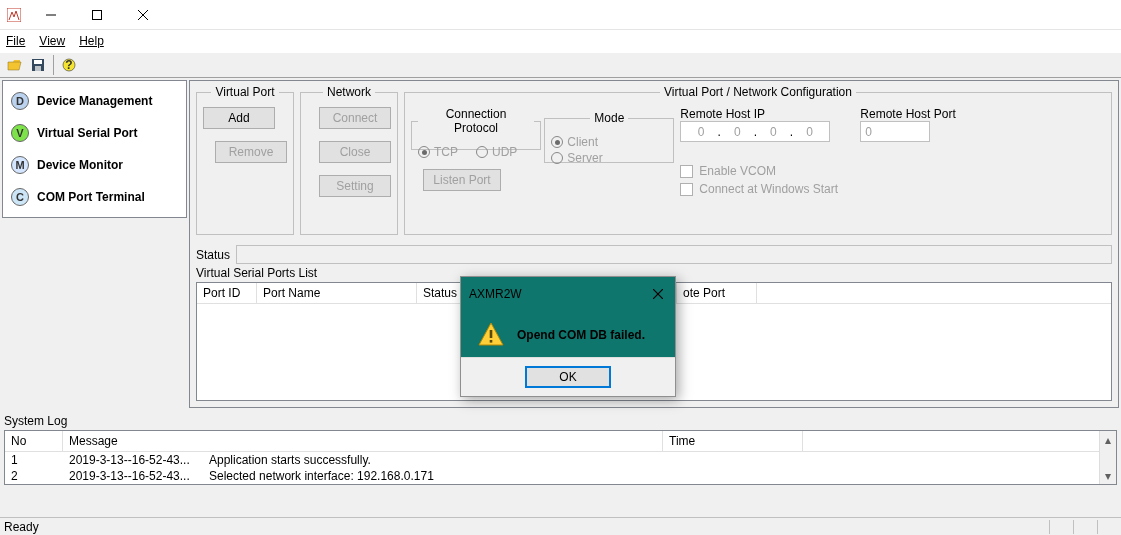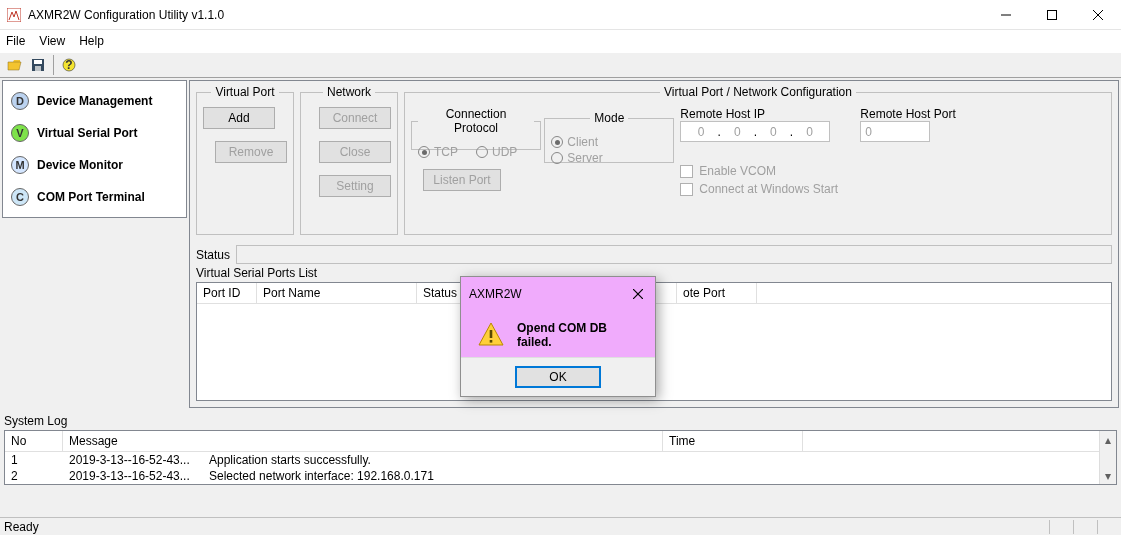--- a/index.html
+++ b/index.html
@@ -2,21 +2,21 @@
 <html><head>
 <meta charset="utf-8">
 <style>
   * { box-sizing: border-box; margin: 0; padding: 0; font-family: "Segoe UI", Tahoma, sans-serif; font-size: 12px; }
   html, body { width: 1121px; height: 535px; background: #f0f0f0; overflow: hidden; }
   .titlebar { height: 30px; background: #fff; display: flex; align-items: center; padding: 0 0 0 6px; border-bottom: 1px solid #e5e5e5; }
   .titlebar .icon { width: 16px; height: 16px; margin-right: 6px; display:flex; align-items:center; justify-content:center; }
   .titlebar .title { flex: 1; color: #000; }
   .winbtns { display: flex; }
   .winbtn { width: 46px; height: 30px; display: flex; align-items: center; justify-content: center; color: #000; }
-  .menubar { height: 22px; background: #fff; display:flex; align-items:center; padding: 0 6px; gap: 14px; }
+  .menubar { height: 22px; background: #fff; display:flex; align-items:center; padding: 0 6px; gap: 14px; text-decoration: underline; }
   .menubar span { color: #000; }
   .toolbar { height: 26px; background: #f0f0f0; border-top:1px solid #fff; border-bottom:1px solid #a0a0a0; display:flex; align-items:center; padding: 0 4px; gap: 1px;}
   .tbbtn { width: 22px; height: 22px; border:1px solid transparent; display:flex; align-items:center; justify-content:center;}
   .tbsep { width:1px; height:20px; background:#a0a0a0; margin:0 3px;}
   .workarea { display:flex; padding:2px; gap:2px; }
   .leftpane { width: 185px; display:flex; flex-direction:column; gap:2px; }
   .navbox { background:#fff; border:1px solid #828790; padding:4px 2px; }
   .navitem { display:flex; align-items:center; padding:7px 6px; gap:8px; }
   .navitem.active { background:#fff; }
   .circ { width:18px; height:18px; border-radius:50%; display:flex; align-items:center; justify-content:center; font-weight:bold; font-size:11px; color:#333; border:1px solid #666; }
@@ -62,42 +62,41 @@
   .sysloghdr { display:flex; border-bottom:1px solid #e0e0e0; }
   .syslogrows { }
   .syslogrow { display:flex; }
   .syslogrow .c { padding: 1px 6px; white-space:nowrap; overflow:hidden; text-overflow:ellipsis;}
   .vscroll { position:absolute; right:0; top:0; bottom:0; width:17px; background:#f0f0f0; display:flex; flex-direction:column; justify-content:space-between; align-items:center; border-left:1px solid #ddd;}
   .sarrow { width:15px; height:17px; display:flex; align-items:center; justify-content:center; color:#606060;}
   .statusbar { position:absolute; left:0; right:0; bottom:0; height:18px; background:#f0f0f0; border-top:1px solid #c0c0c0; padding:0 4px; display:flex; align-items:center; gap:4px;}
   .sbcellr { width:20px; height:14px; border-left:1px solid #c0c0c0;}
   .inner-content { position:relative; height: calc(535px - 30px - 22px - 26px - 18px); overflow:hidden; }
   
-  .modal { position:absolute; left:460px; top:198px; width:196px; background:#f0abfc; border:1px solid #8f8f8f; box-shadow: 3px 3px 12px rgba(0,0,0,.35); z-index:10;}
+  .modal { position:absolute; left:460px; top:198px; width:216px; background:#0f766e; border:1px solid #8f8f8f; box-shadow: 3px 3px 12px rgba(0,0,0,.35); z-index:10;}
   .modal .mtitle { display:flex; align-items:center; justify-content:space-between; padding:6px 6px 6px 8px;}
   .modal .mclose { width:22px; height:22px; display:flex; align-items:center; justify-content:center;}
   .modal .mbody { display:flex; align-items:center; gap:12px; padding: 10px 12px 8px 16px; }
   .warnicon { width:28px; height:28px; }
   .modal .mmsg { font-weight:600; }
   .modal .mbtns { background:#f0f0f0; border-top:1px solid #dfdfdf; padding:8px; display:flex; justify-content:center;}
   .modal .okbtn { width:86px; height:22px; border:2px solid #0078d7; background:#e1e1e1; display:flex; align-items:center; justify-content:center;}
   .remotecol { display:flex; flex-direction:column; }
   .remoterow { display:flex; gap:30px; }
 </style>
 </head>
 <body>
 
 <div class="titlebar">
   <span class="icon">
     <svg width="14" height="14" viewBox="0 0 14 14">
         <rect x="0" y="0" width="14" height="14" fill="none" stroke="#c0392b" stroke-width="1"></rect>
         <path d="M2 12 L5 4 L7 9 L9 3 L12 12" fill="none" stroke="#c0392b" stroke-width="1"></path>
       </svg>
   </span>
-  <span class="title">AXMR2W Configuration Utility v1.1.0</span>
   <div class="winbtns">
     <div class="winbtn">
         <svg width="10" height="10">
           <line x1="0" y1="5" x2="10" y2="5" stroke="#000" stroke-width="1"></line>
         </svg>
       </div>
     <div class="winbtn">
         <svg width="10" height="10">
           <rect x="0.5" y="0.5" width="9" height="9" fill="none" stroke="#000" stroke-width="1"></rect>
         </svg>

